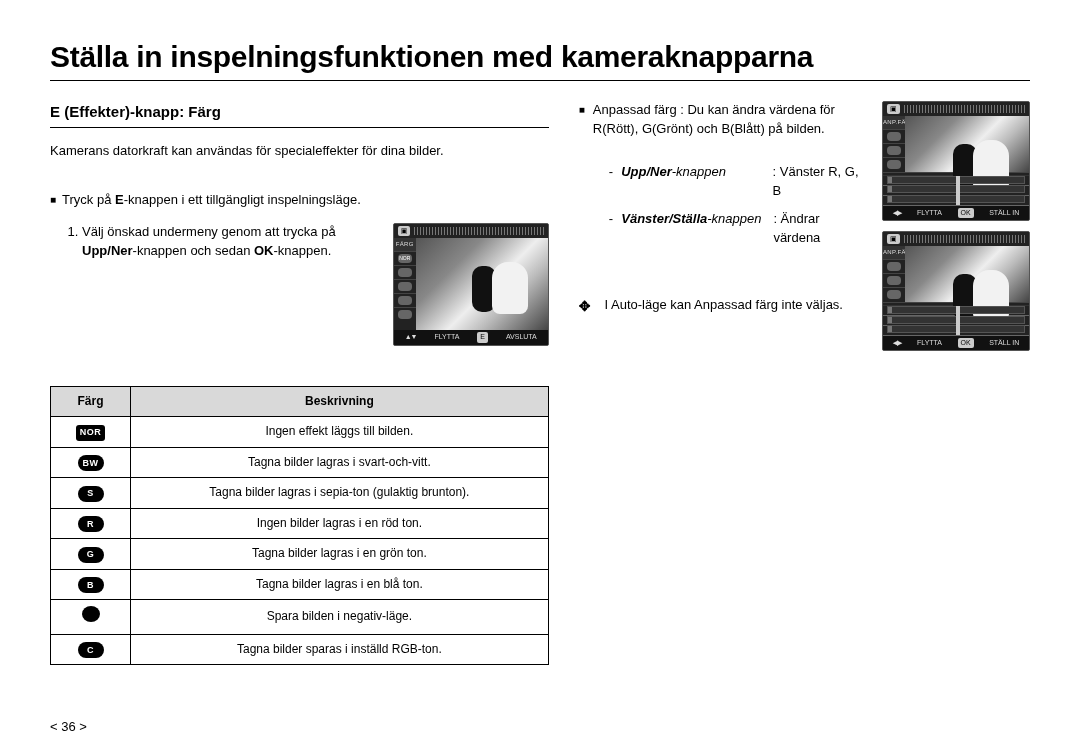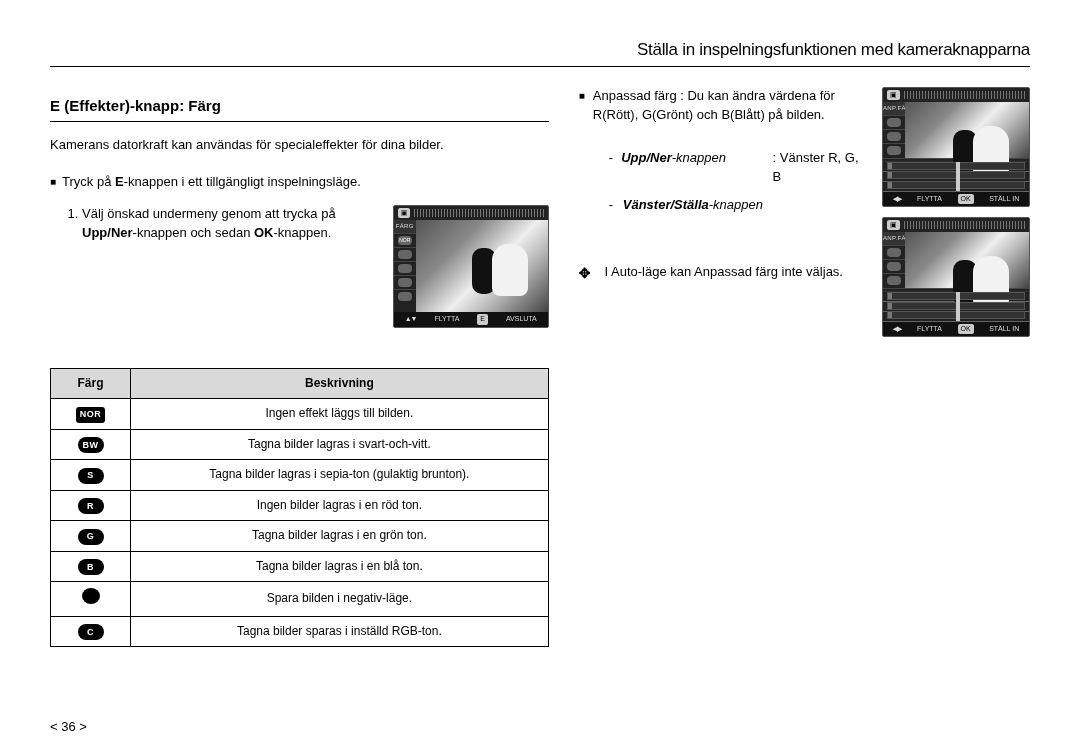--- a/index.html
+++ b/index.html
@@ -11,46 +11,44 @@
     color: #000;
     padding: 40px 50px 20px 50px;
     position: relative;
   }
   .page-header {
     border-bottom: 1px solid #000;
     padding-bottom: 6px;
     margin-bottom: 20px;
   }
   .page-header h1 {
-    font-size: 17px;
-    font-weight: 400;
+    font-size: 30px;
+    font-weight: 700;
     letter-spacing: -0.3px;
-    text-align: right;
   }
   .columns {
     display: flex;
     gap: 30px;
   }
   .col {
     flex: 1;
     font-size: 13px;
     line-height: 1.45;
   }
   .col-left { flex: 1.05; }
   .col-right { flex: 0.95; position: relative; }
 
   .section-title {
     border-bottom: 1px solid #000;
     font-size: 15px;
     font-weight: 700;
     padding-bottom: 4px;
     margin-bottom: 14px;
-    margin-top: 8px;
-  }
-  .para { margin-bottom: 18px; }
+  }
+  .para { margin-bottom: 30px; }
   .bullet-row { display:flex; gap:6px; margin-bottom:14px;}
   .bullet-sq { font-size:10px; line-height:18px;}
   .numlist { list-style: decimal; padding-left: 32px; }
   .numlist li { margin-bottom: 20px; }
   .camera-block { float:right; margin:0 0 10px 10px; }
   .camera {
     width: 156px;
     background:#222;
     border:1px solid #555;
     border-radius:2px;
@@ -342,20 +340,21 @@
 
     <div class="ctl-list">
       <div class="ctl-row">
         <span class="dash">-</span>
         <span class="k"><b>Upp/Ner</b><span>-knappen</span></span>
         <span>: Vänster R, G, B</span>
       </div>
       <div class="ctl-row">
         <span class="dash">-</span>
         <span class="k"><b>Vänster/Ställa</b><span>-knappen</span></span>
+        <span>: Ändrar värdena</span>
       </div>
     </div>
 
     <div class="info-row">
       <span class="info-icon">✥</span>
       <span>I Auto-läge kan Anpassad färg inte väljas.</span>
     </div>
   </div>
 </div>
 

